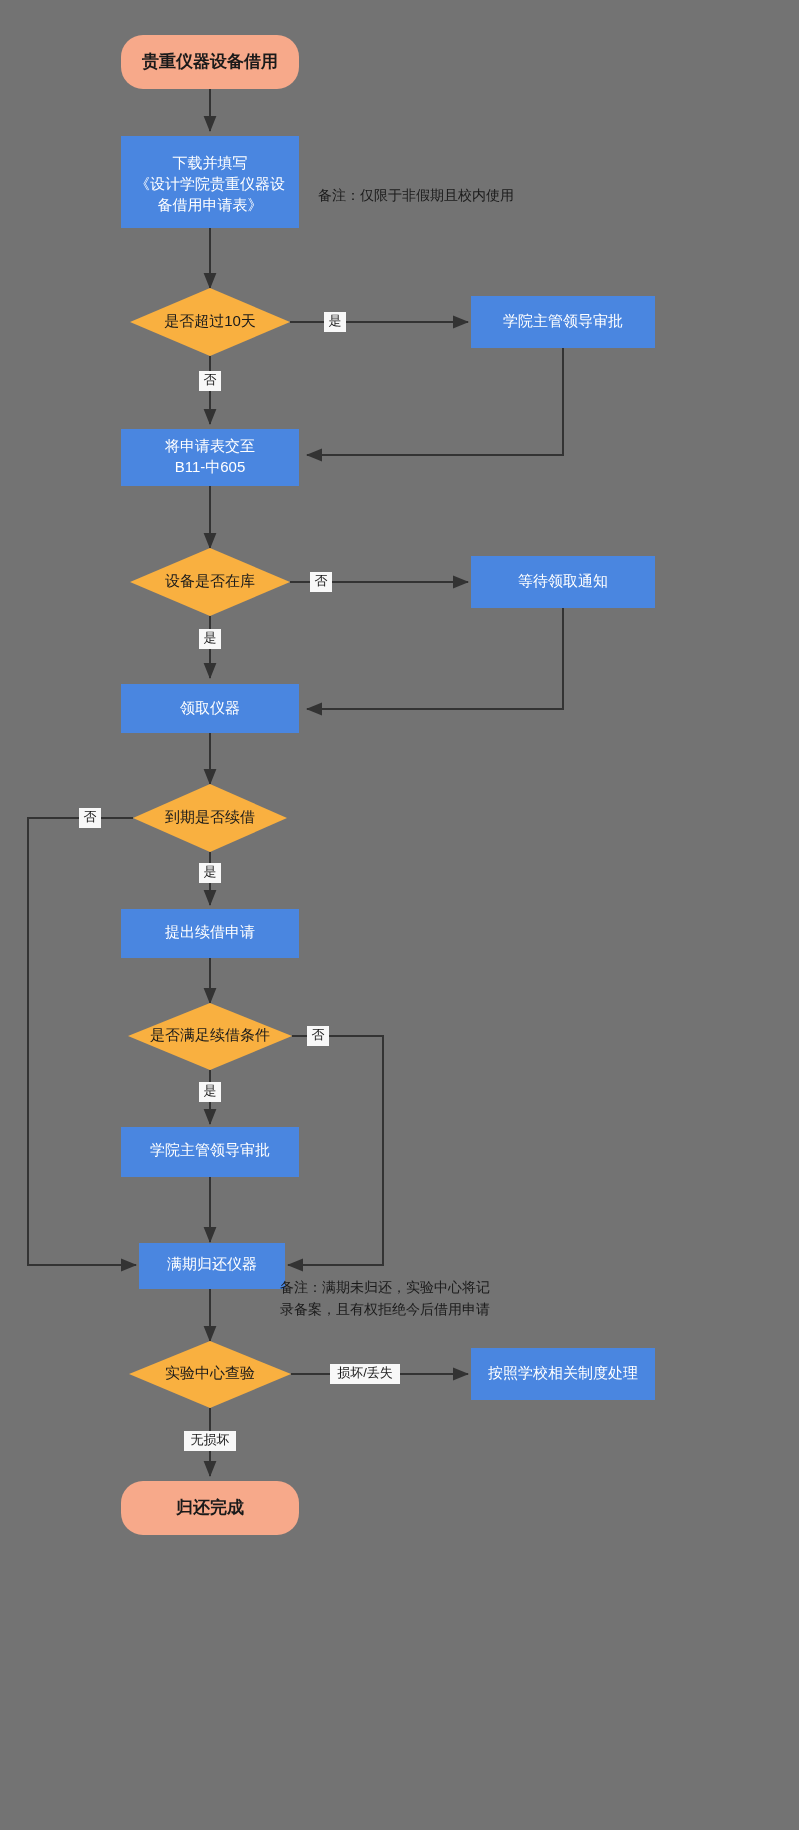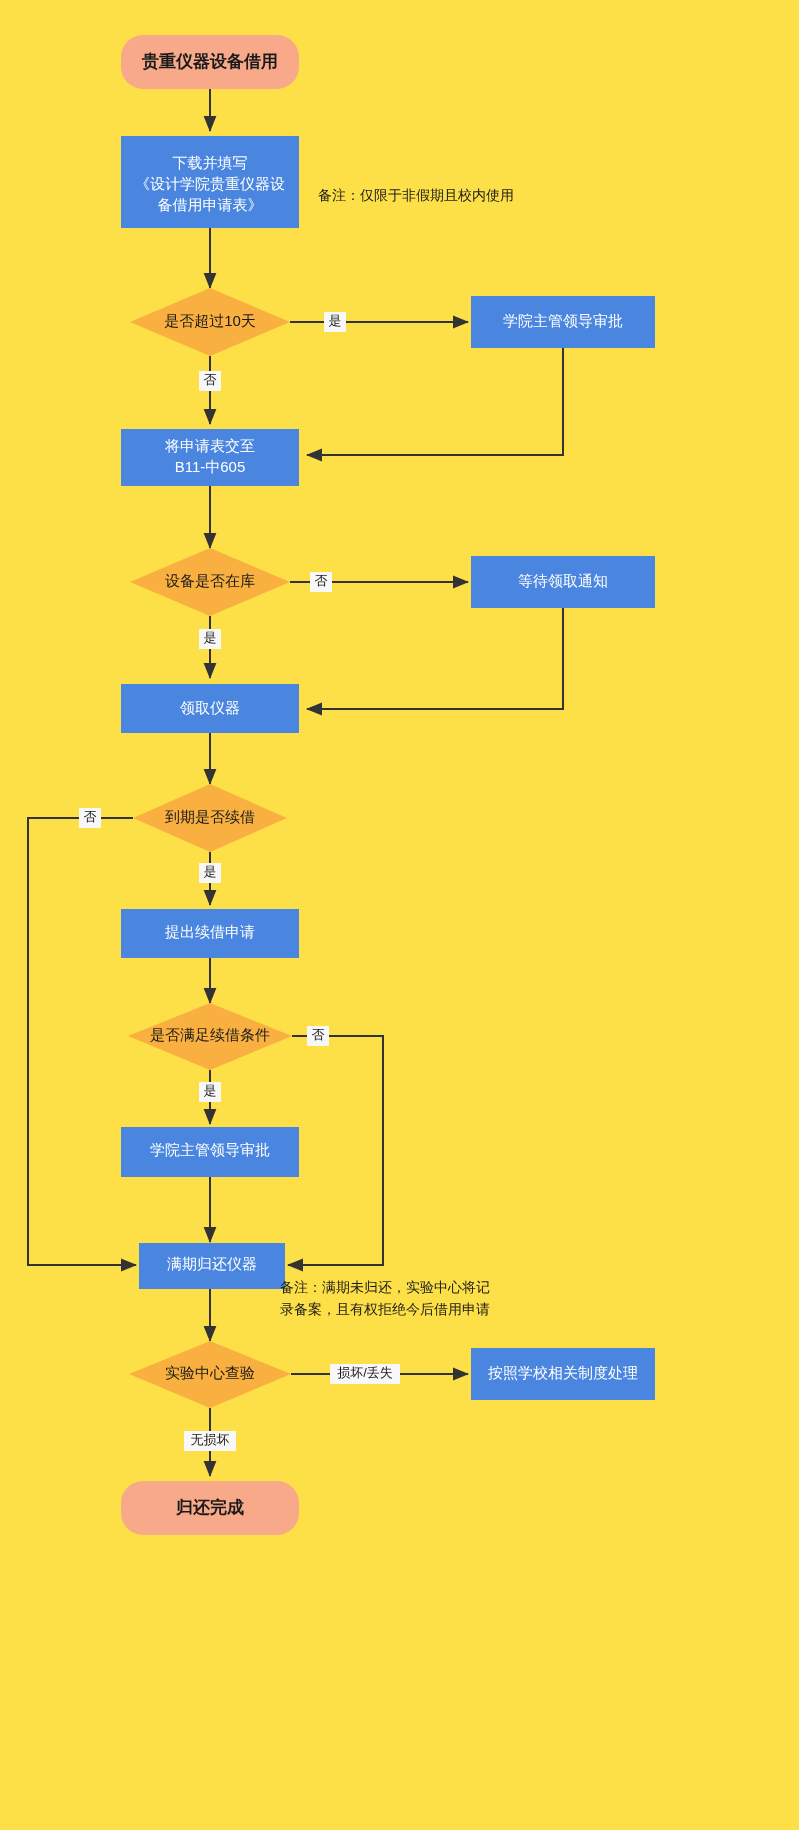--- a/index.html
+++ b/index.html
@@ -10,21 +10,21 @@
   body {
     width: 799px;
     height: 1830px;
     font-family: "Liberation Sans", "DejaVu Sans", sans-serif;
     overflow: hidden;
   }
   #flowchart-root {
     position: relative;
     width: 799px;
     height: 1830px;
-    background: #fde047;
+    background: #737373;
   }
   svg.flow-canvas {
     position: absolute;
     top: 0;
     left: 0;
     width: 799px;
     height: 1830px;
   }
   .node-text {
     font-family: "Liberation Sans", "DejaVu Sans", sans-serif;

